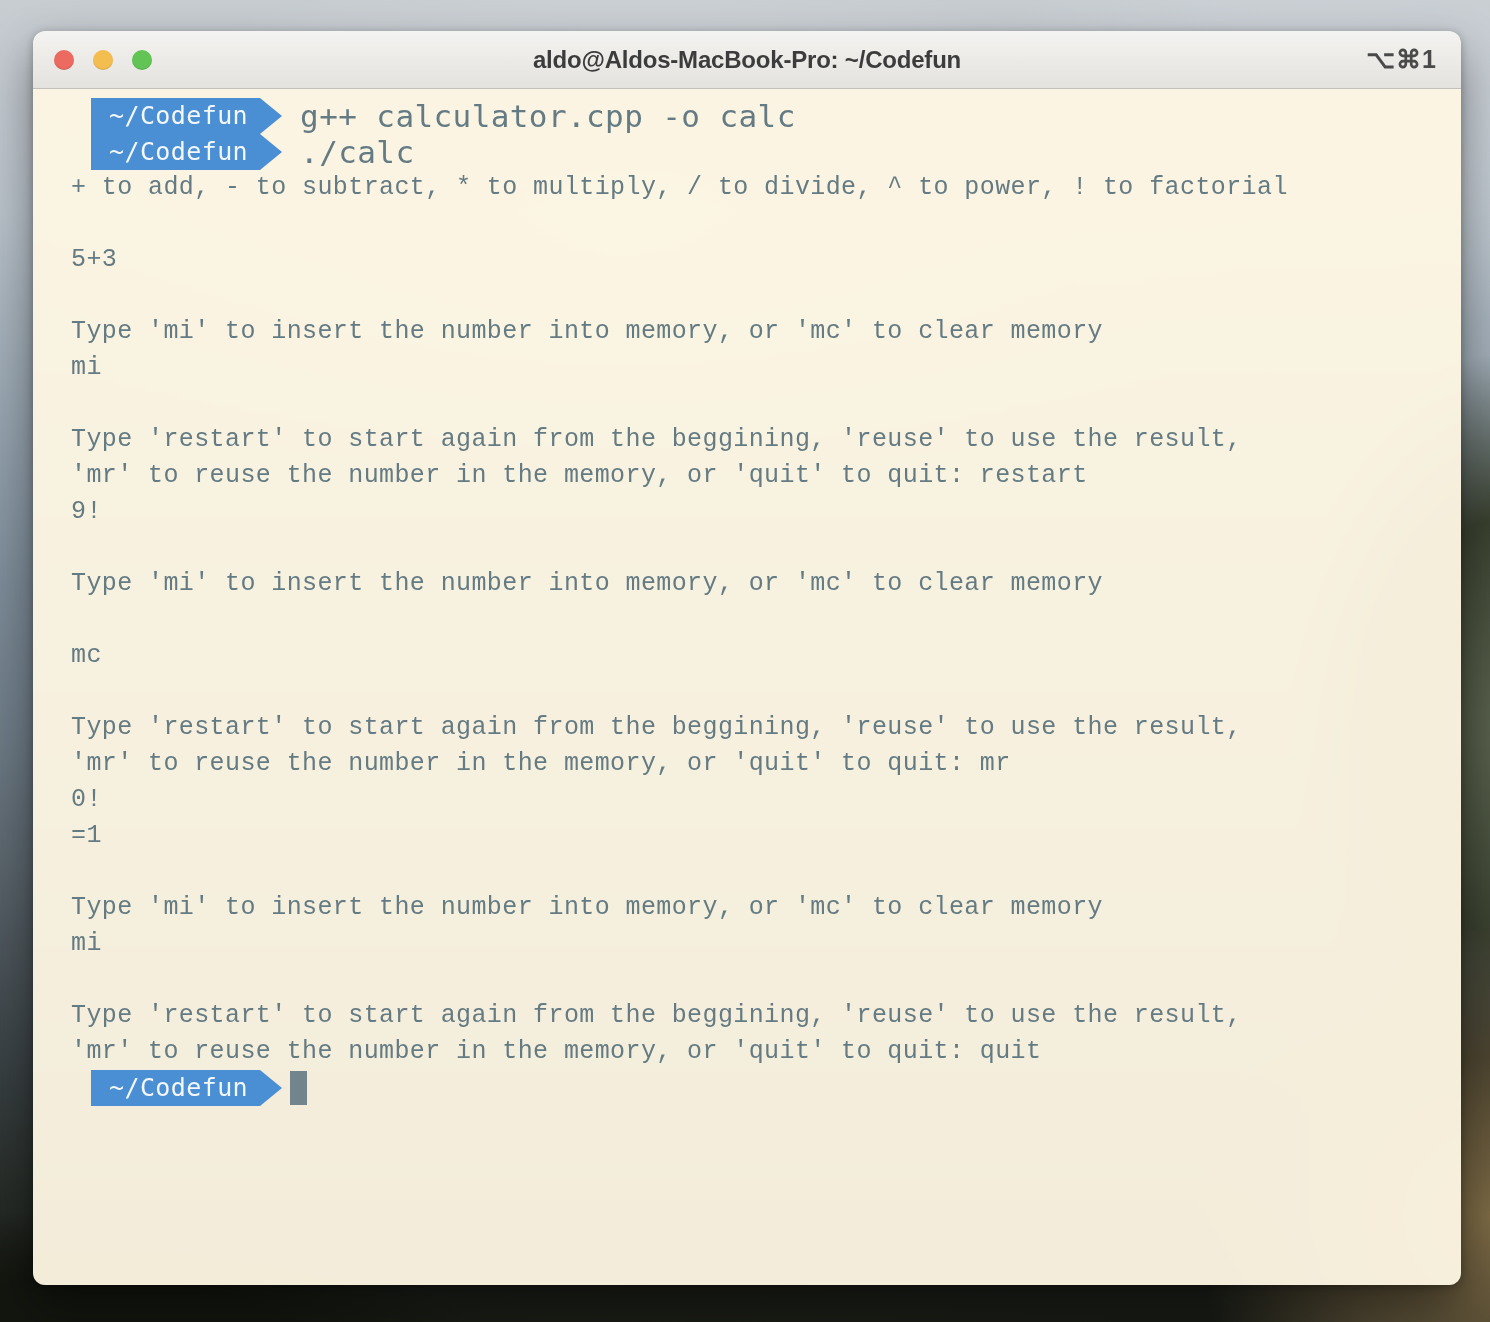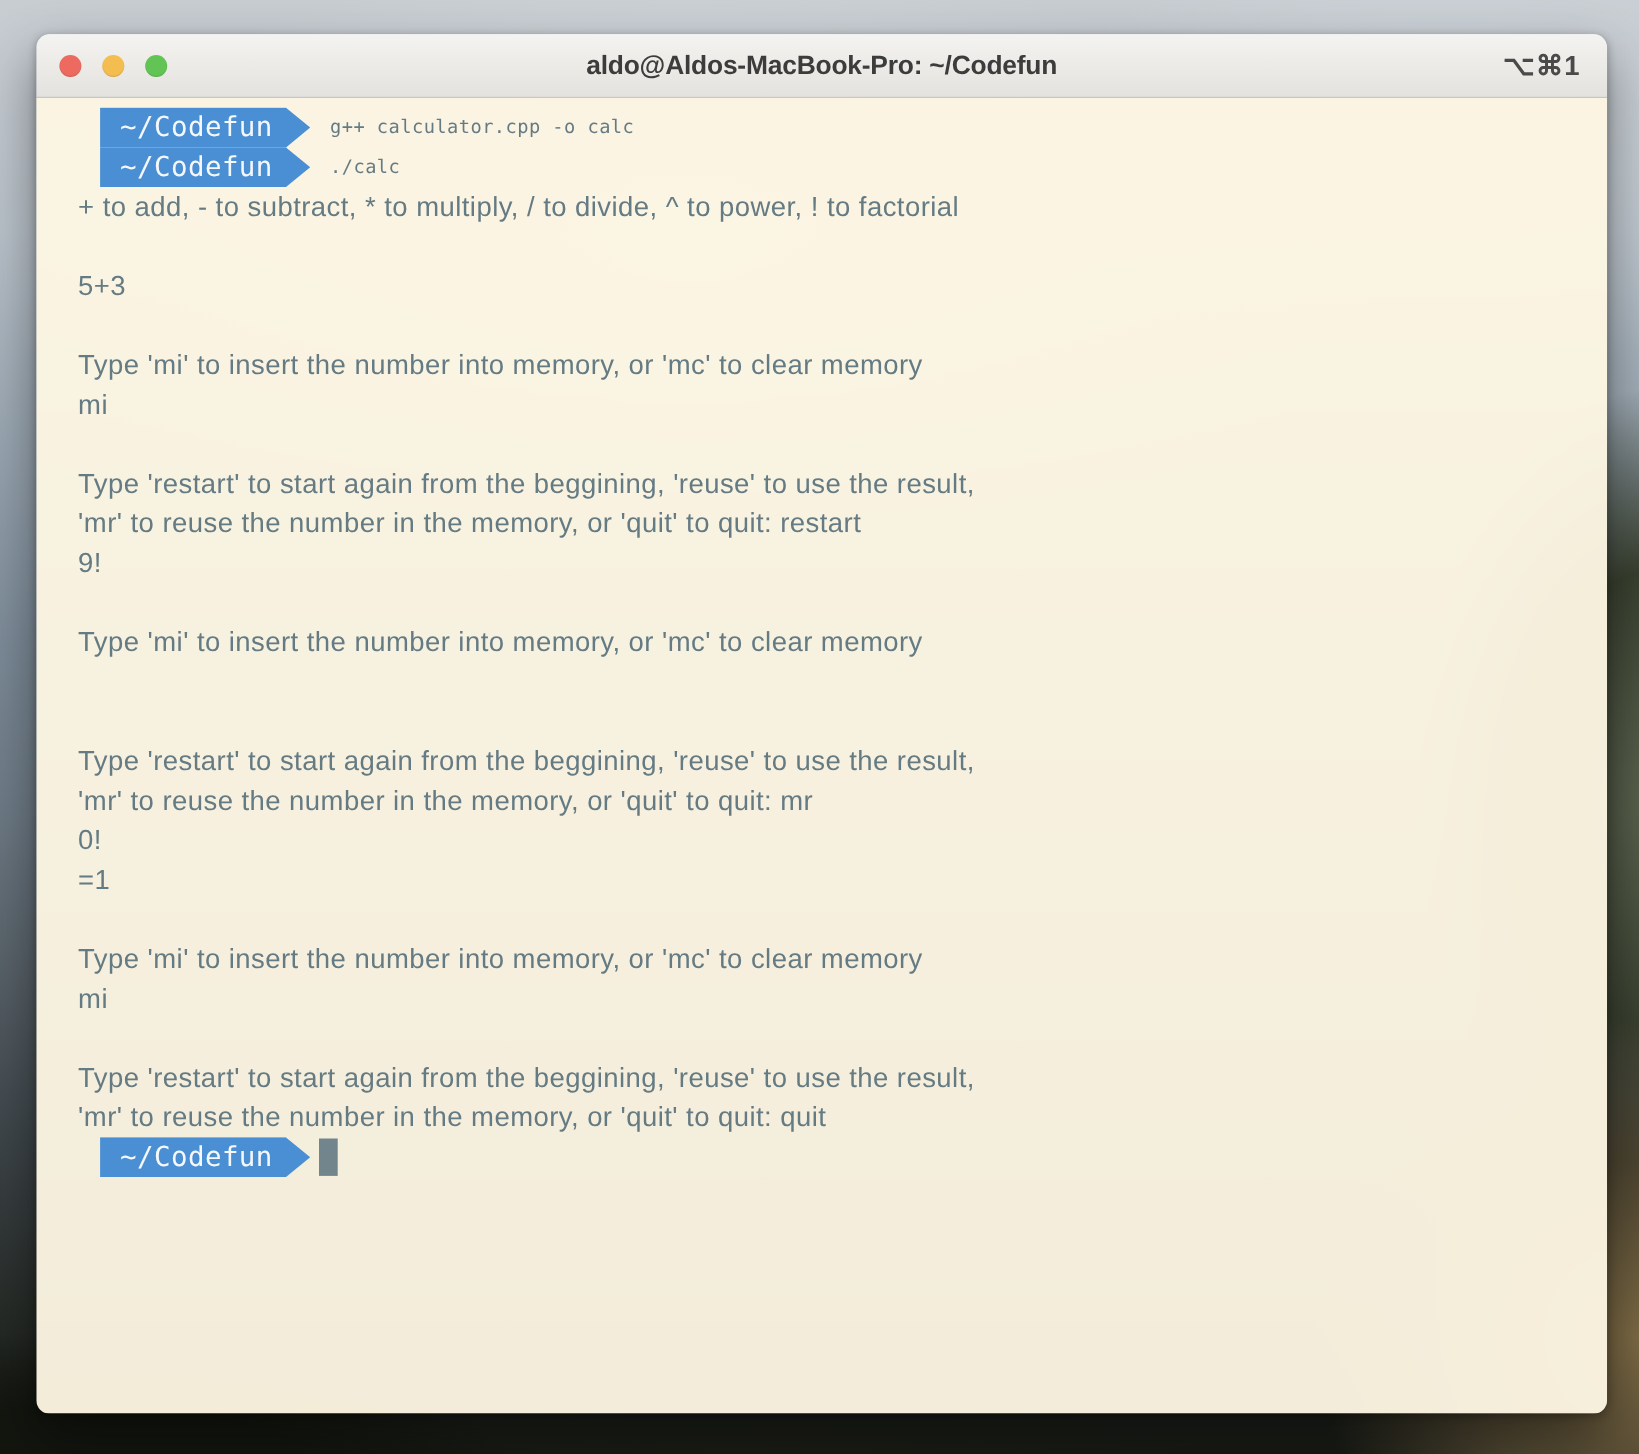--- a/index.html
+++ b/index.html
@@ -114,21 +114,21 @@
     height: 1196px;
     background: rgba(253,246,227,0.955);
     padding: 9px 0 0 0;
     overflow: hidden;
   }
 
   .line {
     height: 36px;
     line-height: 36px;
     white-space: pre;
-    font-family: Liberation Sans, sans-serif;
+    font-family: Liberation Mono, monospace;
     font-size: 25px;
     color: #657b83;
     padding-left: 38px;
     letter-spacing: 0.4px;
   }
   .line.blank { color: transparent; }
 
   
   .prompt-line {
     height: 36px;
@@ -153,21 +153,21 @@
     left: 100%;
     top: 0;
     width: 0;
     height: 0;
     border-top: 18px solid transparent;
     border-bottom: 18px solid transparent;
     border-left: 22px solid #4a8fd4;
   }
   .prompt-cmd {
     font-family: "DejaVu Sans Mono", monospace;
-    font-size: 17px;
+    font-size: 31px;
     line-height: 36px;
     color: #657b83;
     padding-left: 40px;
     letter-spacing: 0.4px;
   }
   #cursor-block {
     width: 17px;
     height: 34px;
     background: #73858c;
     margin-left: 30px;
@@ -202,20 +202,21 @@
       <div class="line blank">&nbsp;</div>
       <div class="line">Type 'mi' to insert the number into memory, or 'mc' to clear memory</div>
       <div class="line">mi</div>
       <div class="line blank">&nbsp;</div>
       <div class="line">Type 'restart' to start again from the beggining, 'reuse' to use the result,</div>
       <div class="line">'mr' to reuse the number in the memory, or 'quit' to quit: restart</div>
       <div class="line">9!</div>
       <div class="line blank">&nbsp;</div>
       <div class="line">Type 'mi' to insert the number into memory, or 'mc' to clear memory</div>
       <div class="line blank">&nbsp;</div>
+      <div class="line">mc</div>
       <div class="line blank">&nbsp;</div>
       <div class="line">Type 'restart' to start again from the beggining, 'reuse' to use the result,</div>
       <div class="line">'mr' to reuse the number in the memory, or 'quit' to quit: mr</div>
       <div class="line">0!</div>
       <div class="line">=1</div>
       <div class="line blank">&nbsp;</div>
       <div class="line">Type 'mi' to insert the number into memory, or 'mc' to clear memory</div>
       <div class="line">mi</div>
       <div class="line blank">&nbsp;</div>
       <div class="line">Type 'restart' to start again from the beggining, 'reuse' to use the result,</div>

